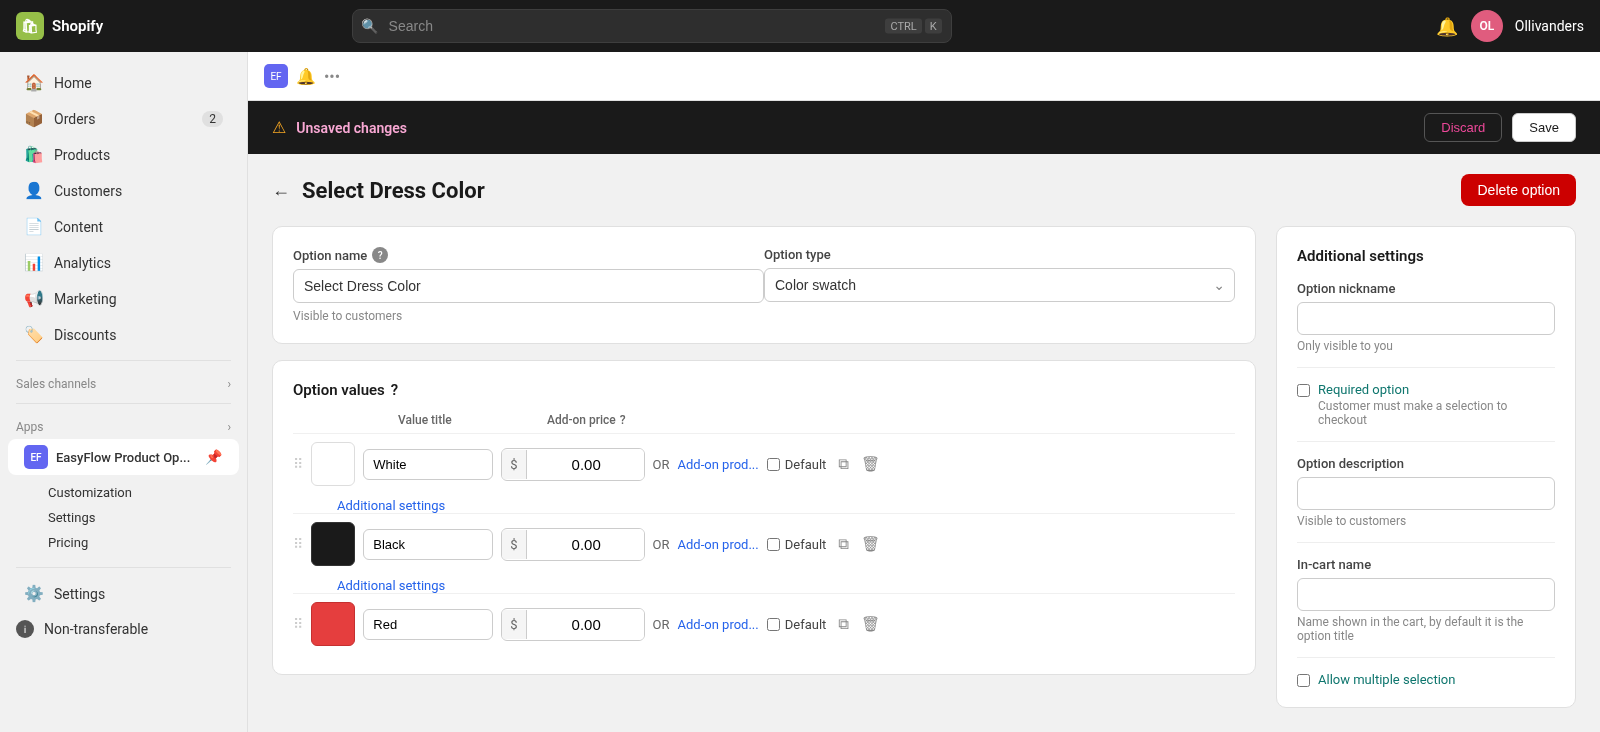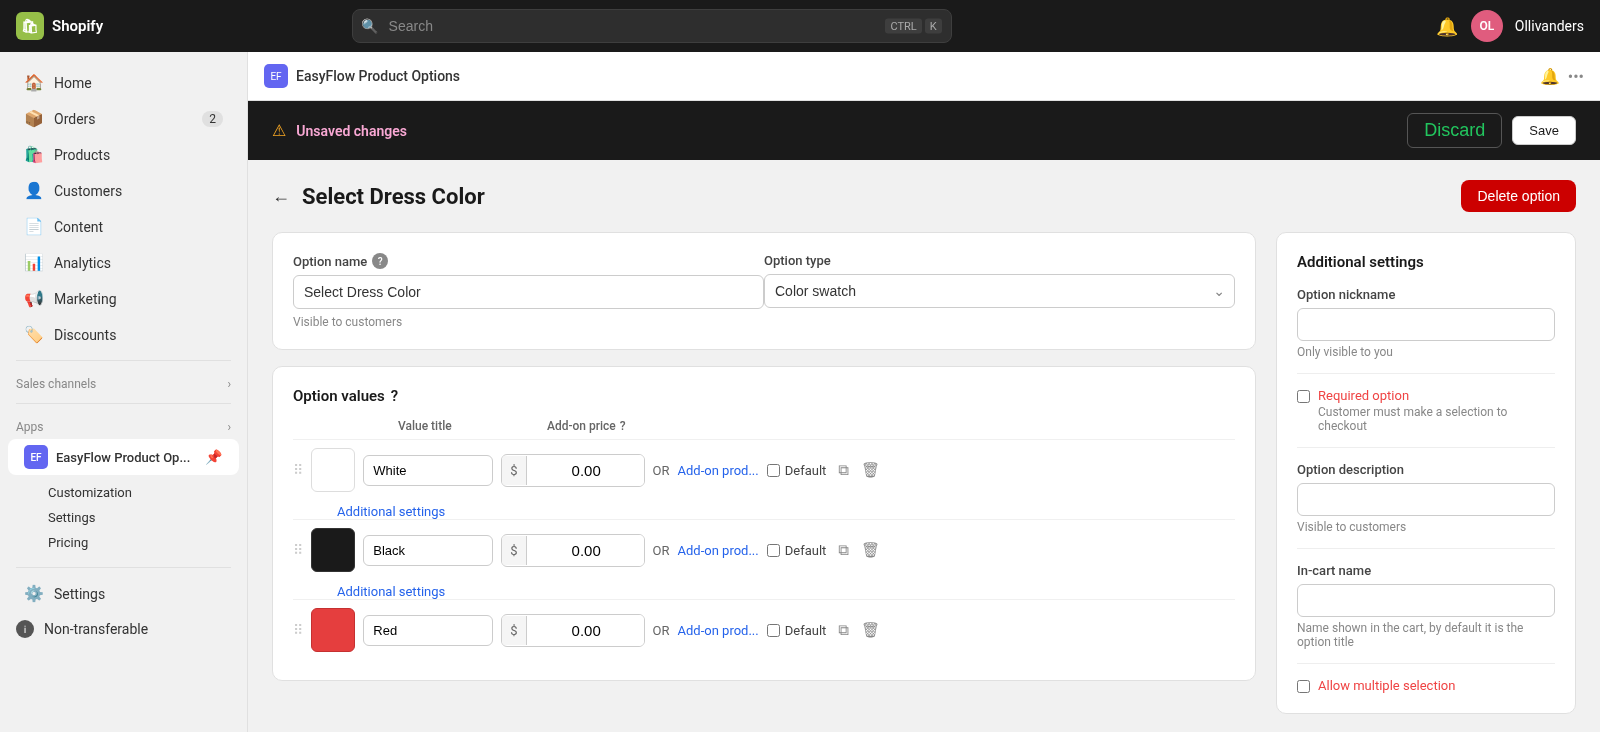--- a/index.html
+++ b/index.html
@@ -57,21 +57,21 @@
     .app-bar-icon { width: 24px; height: 24px; background: #6366f1; border-radius: 5px; display: flex; align-items: center; justify-content: center; color: white; font-size: 10px; }
     .app-bar-title { font-size: 14px; font-weight: 500; color: #333; flex: 1; }
     .app-bar-actions { display: flex; align-items: center; gap: 8px; }
     .app-bar-bell { color: #888; font-size: 16px; cursor: pointer; }
     .app-bar-dots { color: #888; font-size: 16px; cursor: pointer; }
 
     
     .unsaved-banner { background: #1a1a1a; padding: 12px 24px; display: flex; align-items: center; gap: 10px; }
     .unsaved-banner .warn-icon { color: #f5a623; font-size: 16px; }
     .unsaved-text { color: #f9a8d4; font-weight: 600; font-size: 14px; flex: 1; }
-    .btn-discard { background: transparent; border: 1px solid #555; color: #22c55e; padding: 6px 16px; border-radius: 6px; cursor: pointer; font-size: 18px; }
+    .btn-discard { background: transparent; border: 1px solid #555; color: #ec4899; padding: 6px 16px; border-radius: 6px; cursor: pointer; font-size: 13px; }
     .btn-save { background: white; border: 1px solid #ccc; color: #1a1a1a; padding: 6px 16px; border-radius: 6px; cursor: pointer; font-size: 13px; font-weight: 500; }
 
     
     .page-header { display: flex; align-items: center; gap: 12px; margin-bottom: 20px; }
     .back-btn { background: none; border: none; font-size: 18px; cursor: pointer; color: #333; }
     .page-title { font-size: 22px; font-weight: 700; color: #1a1a1a; }
     .delete-btn { margin-left: auto; background: #cc0000; color: white; border: none; padding: 8px 16px; border-radius: 8px; cursor: pointer; font-size: 14px; font-weight: 500; }
 
     
     .left-panel { flex: 1; }
@@ -116,21 +116,21 @@
     
     .right-panel { width: 300px; flex-shrink: 0; }
     .right-card { background: white; border-radius: 10px; padding: 20px; border: 1px solid #e0e0e0; }
     .right-card-title { font-size: 15px; font-weight: 600; margin-bottom: 16px; }
     .right-field-label { font-size: 13px; font-weight: 500; color: #444; margin-bottom: 6px; margin-top: 14px; }
     .right-field-label:first-of-type { margin-top: 0; }
     .right-hint { font-size: 12px; color: #888; margin-top: 4px; }
     .right-input { width: 100%; border: 1px solid #ccc; border-radius: 6px; padding: 8px 10px; font-size: 13px; outline: none; color: #333; }
     .right-checkbox-row { display: flex; align-items: flex-start; gap: 8px; margin-top: 12px; }
     .right-checkbox-row input { margin-top: 2px; cursor: pointer; }
-    .right-checkbox-label { font-size: 13px; color: #ef4444; }
+    .right-checkbox-label { font-size: 13px; color: #0f766e; }
     .right-checkbox-hint { font-size: 12px; color: #888; margin-top: 2px; }
     .right-section-divider { height: 1px; background: #eee; margin: 14px 0; }
     .sidebar-nontransfer { display: flex; align-items: center; gap: 10px; padding: 8px 16px; color: #333; }
     .nontransfer-icon { width: 18px; height: 18px; background: #555; border-radius: 50%; display: flex; align-items: center; justify-content: center; color: white; font-size: 10px; }
 
     .page-inner { flex: 1; display: flex; flex-direction: column; }
     .page-body { padding: 0 24px 24px; display: flex; gap: 20px; flex: 1; }
   </style>
 </head>
 <body>
@@ -228,21 +228,20 @@
     <div class="sidebar-nontransfer">
       <div class="nontransfer-icon">ℹ</div>
       <span>Non-transferable</span>
     </div>
   </div>
 
   <div class="main-content">
 
     <div class="app-bar">
       <div class="app-bar-icon">EF</div>
-      <span class="app-bar-title">EasyFlow Product Options</span>
       <div class="app-bar-actions">
         <span class="app-bar-bell">🔔</span>
         <span class="app-bar-dots">•••</span>
       </div>
     </div>
 
     <div class="unsaved-banner">
       <span class="warn-icon">⚠</span>
       <span class="unsaved-text">Unsaved changes</span>
       <button class="btn-discard">Discard</button>

